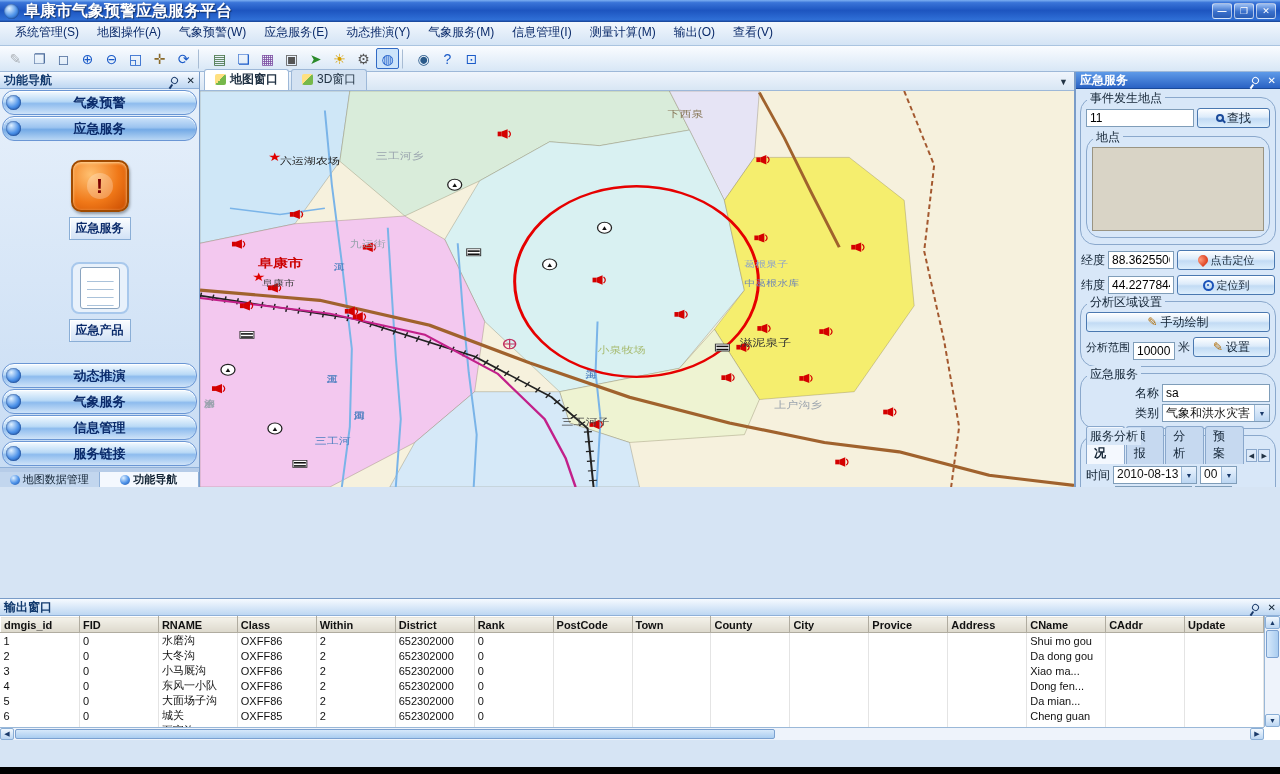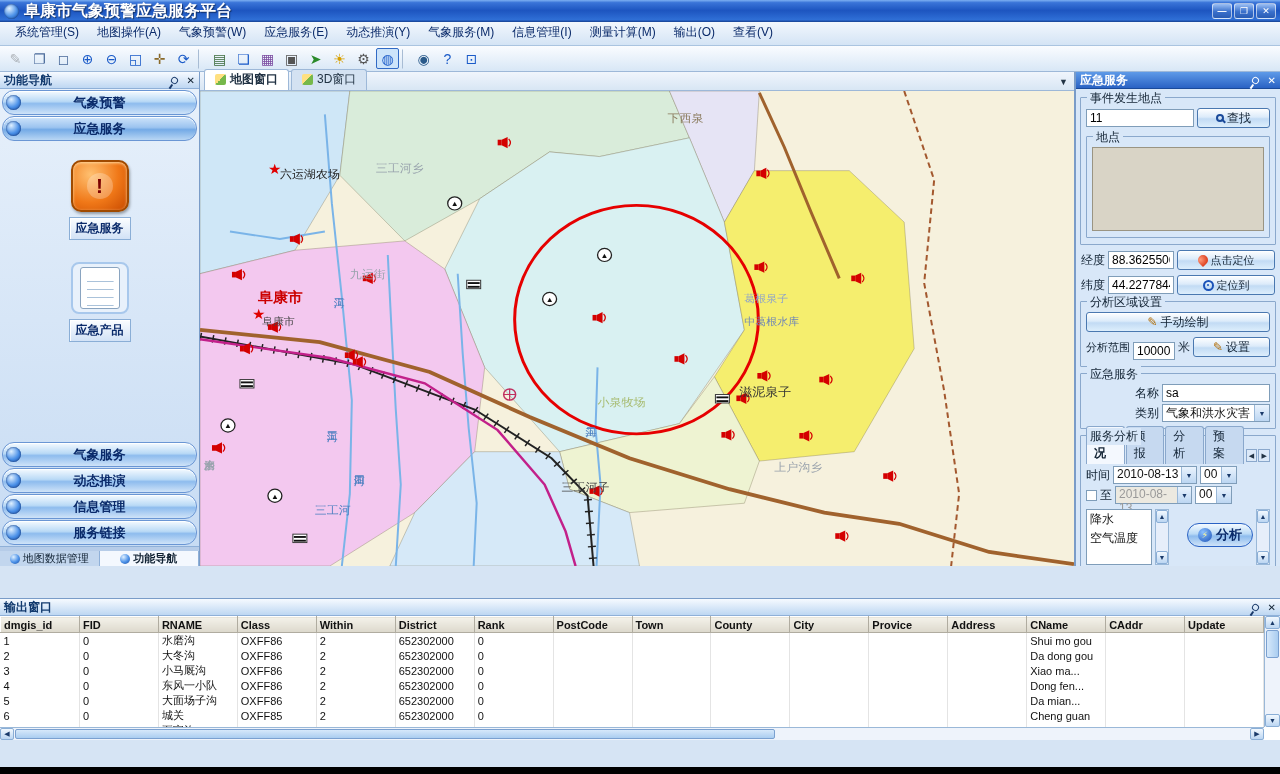--- a/index.html
+++ b/index.html
@@ -18,21 +18,21 @@
 .menubar{position:absolute;left:0;top:22px;width:100%;height:24px;display:flex;align-items:flex-end;padding-left:6px;
  background:linear-gradient(180deg,#f2f7fd,#d4e4f5);border-bottom:1px solid #aac4e0;color:#0a2a6a}
 .mitem{padding:4px 9px;cursor:default}
 .toolbar{position:absolute;left:0;top:46px;width:100%;height:26px;display:flex;align-items:center;padding-left:4px;gap:1px;
  background:linear-gradient(180deg,#fafcff,#d8e7f6);border-bottom:1px solid #9db8d8}
 .tbtn{width:23px;height:21px;display:flex;align-items:center;justify-content:center;font-size:14px;border:1px solid transparent;border-radius:2px;color:#333}
 .tbtn.active{border:1px solid #316ac5;background:#cde4fa}
 .tbtn.disabled{opacity:.35}
 .tbtn.sep{width:7px;height:20px;border-left:1px solid #a8bcd4;border-radius:0;margin:0 2px}
 
-.main{position:absolute;left:0;top:72px;width:100%;height:494px;display:flex}
+.main{position:absolute;left:0;top:72px;width:100%;height:415px;display:flex}
 
 .lpanel{width:200px;height:100%;display:flex;flex-direction:column;border-right:1px solid #7a9cc8;background:linear-gradient(180deg,#e8f1fb,#c6dbf3)}
 .phead{height:17px;display:flex;align-items:center;padding:0 4px;gap:5px;
  background:linear-gradient(180deg,#f6faff,#bed7f2);border-bottom:1px solid #8fb0d8;color:#123a6e;font-weight:bold;font-size:12px}
 .phead .sp{flex:1}
 .pinicon{display:inline-block;width:7px;height:7px;border:1.5px solid #1a3a6a;border-radius:50%;position:relative;transform:rotate(35deg);margin-right:4px}
 .pinicon::after{content:"";position:absolute;left:2px;top:7px;width:1.5px;height:5px;background:#1a3a6a}
 .closeico{font-size:10px;font-weight:bold;color:#123;cursor:default}
 .navbtn{height:25px;margin:1px 2px;border:1px solid #6a96d4;border-radius:12px;display:flex;align-items:center;position:relative;
  background:linear-gradient(180deg,#f4faff,#badaf6 45%,#8ebcee 55%,#cfe3f8);box-shadow:inset 0 1px 1px #fff}
@@ -62,21 +62,21 @@
 .mtab .tico{width:11px;height:11px;border-radius:2px;background:linear-gradient(135deg,#ffe080 50%,#76b84a 50%)}
 .mtab-arrow{position:absolute;right:6px;bottom:3px;font-size:9px;color:#234}
 .mapcanvas{flex:1;min-height:0}
 .mapcanvas svg{width:100%;height:100%;display:block}
 
 .rpanel{width:205px;height:100%;display:flex;flex-direction:column;background:#d8e7f8;border-left:1px solid #7a9cc8}
 .rpanel .phead{background:linear-gradient(180deg,#5e9ae8,#2a62c4);color:#fff;border-bottom:1px solid #1a4a9a}
 .rpanel .phead .pinicon{border-color:#fff}.rpanel .phead .pinicon::after{background:#fff}
 .rpanel .phead .closeico{color:#fff}
 .rbody{flex:1;padding:2px;overflow:hidden;font-size:12px}
-.group{border:1px solid #8aa8cc;border-radius:1px;margin:6px 2px 4px;padding:8px 4px 4px;position:relative}
+.group{border:1px solid #8aa8cc;border-radius:15px;margin:6px 2px 4px;padding:8px 4px 4px;position:relative}
 .glabel{position:absolute;top:-8px;left:6px;background:#d8e7f8;padding:0 3px;font-size:12px;color:#123}
 .row{display:flex;align-items:center;gap:3px;margin:2px 1px}
 .lbl{color:#123;white-space:nowrap}
 .tinput{height:18px;border:1px solid #7f9db9;background:#fff;font-size:12px;padding:0 3px;font-family:"Liberation Sans","DejaVu Sans",sans-serif}
 .xbtn{height:20px;border:1px solid #4a78b0;border-radius:3px;display:inline-flex;align-items:center;justify-content:center;gap:3px;padding:0 6px;font-size:12px;color:#123;
  background:linear-gradient(180deg,#fdfeff,#dcebfa 45%,#c2dbf4 55%,#ddeefc);box-shadow:inset 0 1px 1px #fff}
 .placebox{height:84px;background:#d9d4c6;border:1px solid #9a9482;margin:2px 1px}
 .mag{width:8px;height:8px;border:2px solid #1a4a9a;border-radius:50%;position:relative;display:inline-block}
 .mag::after{content:"";position:absolute;width:5px;height:2px;background:#1a4a9a;transform:rotate(45deg);right:-4px;bottom:-2px}
 .redpin{display:inline-block;width:10px;height:10px;background:radial-gradient(circle at 35% 30%,#ff9a7a,#d02000);border-radius:50% 50% 50% 0;transform:rotate(-45deg)}
@@ -208,25 +208,25 @@
           <div class="dociconbox">
               <div class="docicon"></div>
             </div>
           <div class="shlabel">应急产品</div>
         </div>
       </div>
       <div>
 
       <div class="navbtn">
             <span class="globe"></span>
-            <span class="navlabel">气象服务</span>
+            <span class="navlabel">动态推演</span>
           </div>
           <div class="navbtn">
             <span class="globe"></span>
-            <span class="navlabel">动态推演</span>
+            <span class="navlabel">气象服务</span>
           </div>
           <div class="navbtn">
             <span class="globe"></span>
             <span class="navlabel">信息管理</span>
           </div>
           <div class="navbtn">
             <span class="globe"></span>
             <span class="navlabel">服务链接</span>
           </div>
         </div>

